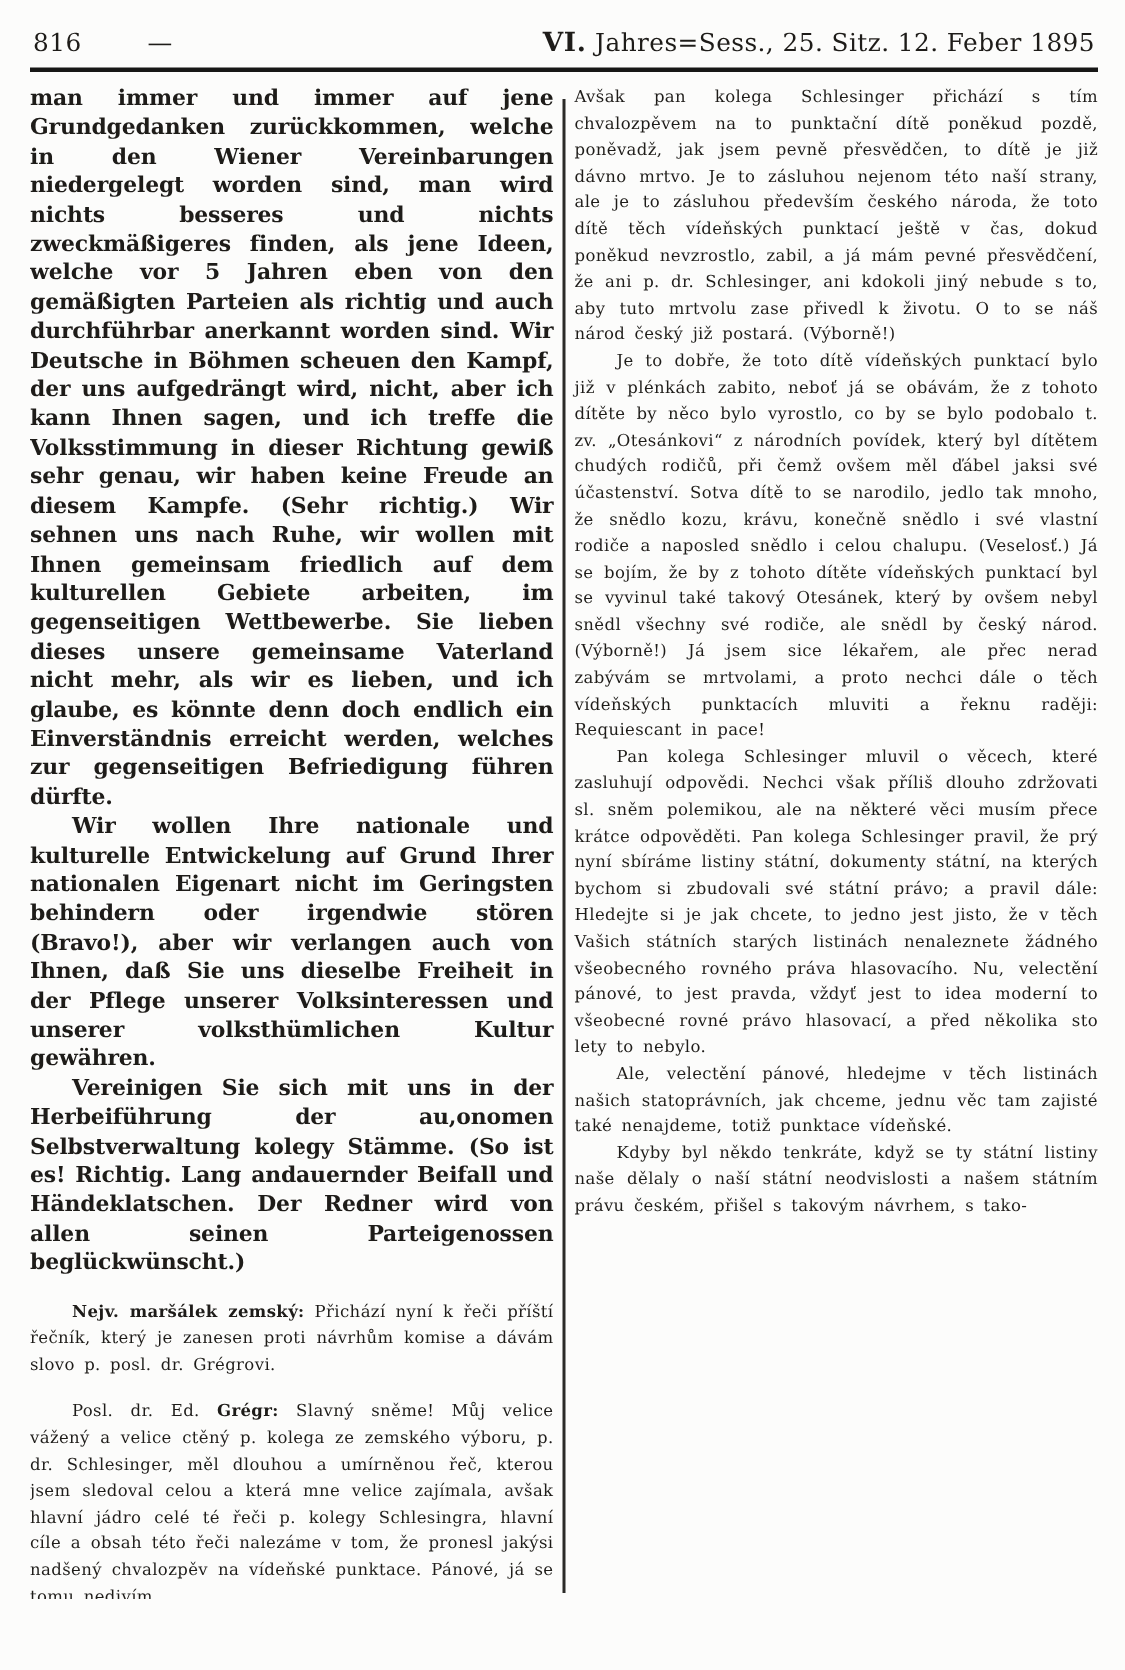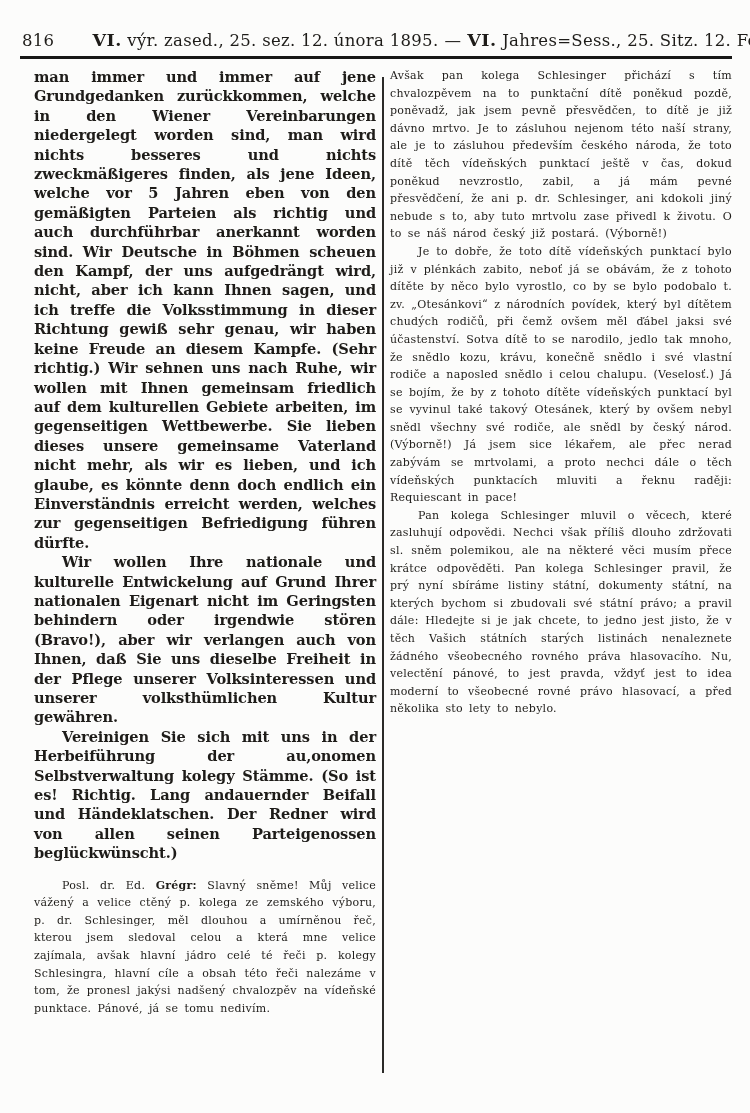--- a/index.html
+++ b/index.html
@@ -11,21 +11,21 @@
     height: 1113px;
     background: #fcfcfb;
     color: #1e1c19;
     font-family: "DejaVu Serif", "Liberation Serif", serif;
     overflow: hidden;
   }
   .page {
     box-sizing: border-box;
     width: 750px;
     height: 996px;
-    padding: 30px 18px 0 20px;
+    padding: 19px 18px 0 20px;
   }
   
   .header {
     display: flex;
     align-items: baseline;
     font-size: 16.5px;
     letter-spacing: 0.3px;
     white-space: nowrap;
     padding: 0 2px 6px 2px;
   }
@@ -45,21 +45,21 @@
   }
   
   .columns {
     display: flex;
     height: 1010px;
     overflow: hidden;
   }
   .col {
     box-sizing: border-box;
   }
-  .col-left  { width: 349px; margin-left: 14px; }
+  .col-left  { width: 349px; }
   .col-right { width: 349px; }
   .divider {
     width: 2px;
     background: #2b2a28;
     margin: 10px 6px 0 6px;
     height: 996px;
     flex-shrink: 0;
   }
   
   p { margin: 0; text-align: justify; }
@@ -82,41 +82,43 @@
   .speaker { font-weight: 700; }
 </style>
 </head>
 <body>
 
 <div class="page">
 
   <div class="header">
     <span class="pageno">816</span>
     <span class="htext">
-      <span class="hgroup"><b>VI.</b> <span>výr. zased., 25. sez. 12. února 1895.</span></span>
       <span class="dash">—</span>
       <span class="hgroup"><b>VI.</b> <span>Jahres=Sess., 25. Sitz. 12. Feber 1895</span></span>
     </span>
   </div>
 
   <div class="rule"></div>
 
   <div class="columns">
 
     <div class="col col-left">
       <p class="de">man immer und immer auf jene Grundgedanken zurückkommen, welche in den Wiener Vereinbarungen niedergelegt worden sind, man wird nichts besseres und nichts zweckmäßigeres finden, als jene Ideen, welche vor 5 Jahren eben von den gemäßigten Parteien als richtig und auch durchführbar anerkannt worden sind. Wir Deutsche in Böhmen scheuen den Kampf, der uns aufgedrängt wird, nicht, aber ich kann Ihnen sagen, und ich treffe die Volksstimmung in dieser Richtung gewiß sehr genau, wir haben keine Freude an diesem Kampfe. (Sehr richtig.) Wir sehnen uns nach Ruhe, wir wollen mit Ihnen gemeinsam friedlich auf dem kulturellen Gebiete arbeiten, im gegenseitigen Wettbewerbe. Sie lieben dieses unsere gemeinsame Vaterland nicht mehr, als wir es lieben, und ich glaube, es könnte denn doch endlich ein Einverständnis erreicht werden, welches zur gegenseitigen Befriedigung führen dürfte.</p>
       <p class="de indent">Wir wollen Ihre nationale und kulturelle Entwickelung auf Grund Ihrer nationalen Eigenart nicht im Geringsten behindern oder irgendwie stören (Bravo!), aber wir verlangen auch von Ihnen, daß Sie uns dieselbe Freiheit in der Pflege unserer Volksinteressen und unserer volksthümlichen Kultur gewähren.</p>
       <p class="de indent">Vereinigen Sie sich mit uns in der Herbeiführung der au,onomen Selbstverwaltung kolegy Stämme. (So ist es! Richtig. Lang andauernder Beifall und Händeklatschen. Der Redner wird von allen seinen Parteigenossen beglückwünscht.)</p>
+      <p class="cz indent sp"><span class="speaker">Nejv. maršálek zemský:</span><span> Přichází nyní k řeči příští řečník, který je zanesen proti návrhům komise a dávám slovo p. posl. dr. Grégrovi.</span></p>
       <p class="cz indent sp"><span>Posl. dr. Ed. </span><span class="speaker">Grégr:</span><span> Slavný sněme! Můj velice vážený a velice ctěný p. kolega ze zemského výboru, p. dr. Schlesinger, měl dlouhou a umírněnou řeč, kterou jsem sledoval celou a která mne velice zajímala, avšak hlavní jádro celé té řeči p. kolegy Schlesingra, hlavní cíle a obsah této řeči nalezáme v tom, že pronesl jakýsi nadšený chvalozpěv na vídeňské punktace. Pánové, já se tomu nedivím.</span></p>
 
     </div>
 
     <div class="divider"></div>
 
     <div class="col col-right">
       <p class="cz">Avšak pan kolega Schlesinger přichází s tím chvalozpěvem na to punktační dítě poněkud pozdě, poněvadž, jak jsem pevně přesvědčen, to dítě je již dávno mrtvo. Je to zásluhou nejenom této naší strany, ale je to zásluhou především českého národa, že toto dítě těch vídeňských punktací ještě v čas, dokud poněkud nevzrostlo, zabil, a já mám pevné přesvědčení, že ani p. dr. Schlesinger, ani kdokoli jiný nebude s to, aby tuto mrtvolu zase přivedl k životu. O to se náš národ český již postará. (Výborně!)</p>
       <p class="cz indent">Je to dobře, že toto dítě vídeňských punktací bylo již v plénkách zabito, neboť já se obávám, že z tohoto dítěte by něco bylo vyrostlo, co by se bylo podobalo t. zv. „Otesánkovi“ z národních povídek, který byl dítětem chudých rodičů, při čemž ovšem měl ďábel jaksi své účastenství. Sotva dítě to se narodilo, jedlo tak mnoho, že snědlo kozu, krávu, konečně snědlo i své vlastní rodiče a naposled snědlo i celou chalupu. (Veselosť.) Já se bojím, že by z tohoto dítěte vídeňských punktací byl se vyvinul také takový Otesánek, který by ovšem nebyl snědl všechny své rodiče, ale snědl by český národ. (Výborně!) Já jsem sice lékařem, ale přec nerad zabývám se mrtvolami, a proto nechci dále o těch vídeňských punktacích mluviti a řeknu raději: Requiescant in pace!</p>
       <p class="cz indent">Pan kolega Schlesinger mluvil o věcech, které zasluhují odpovědi. Nechci však příliš dlouho zdržovati sl. sněm polemikou, ale na některé věci musím přece krátce odpověděti. Pan kolega Schlesinger pravil, že prý nyní sbíráme listiny státní, dokumenty státní, na kterých bychom si zbudovali své státní právo; a pravil dále: Hledejte si je jak chcete, to jedno jest jisto, že v těch Vašich státních starých listinách nenaleznete žádného všeobecného rovného práva hlasovacího. Nu, velectění pánové, to jest pravda, vždyť jest to idea moderní to všeobecné rovné právo hlasovací, a před několika sto lety to nebylo.</p>
+      <p class="cz indent">Ale, velectění pánové, hledejme v těch listinách našich statoprávních, jak chceme, jednu věc tam zajisté také nenajdeme, totiž punktace vídeňské.</p>
+      <p class="cz indent">Kdyby byl někdo tenkráte, když se ty státní listiny naše dělaly o naší státní neodvislosti a našem státním právu českém, přišel s takovým návrhem, s tako-</p>
     </div>
 
   </div>
 
 </div>
 
 </body></html>

